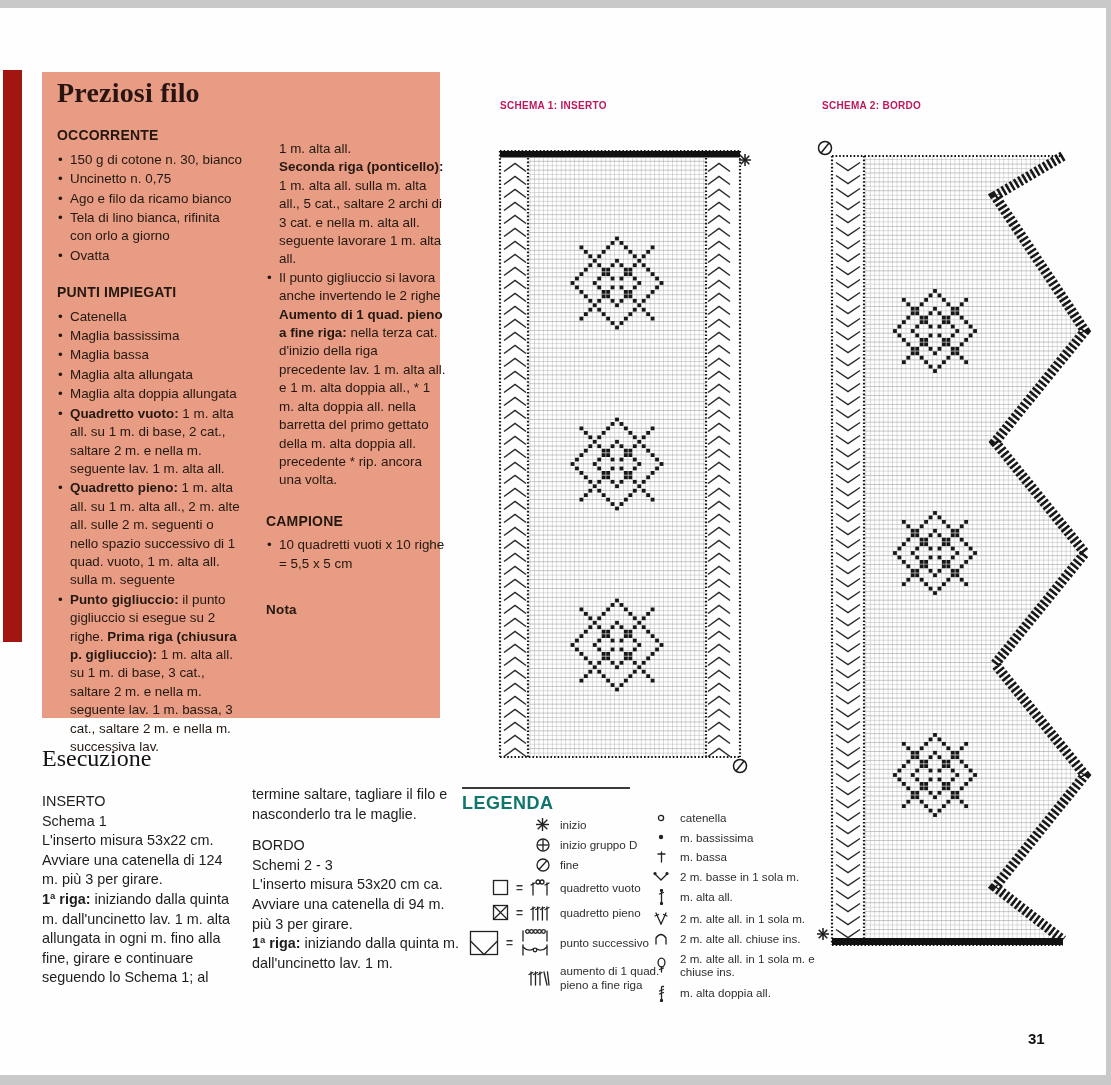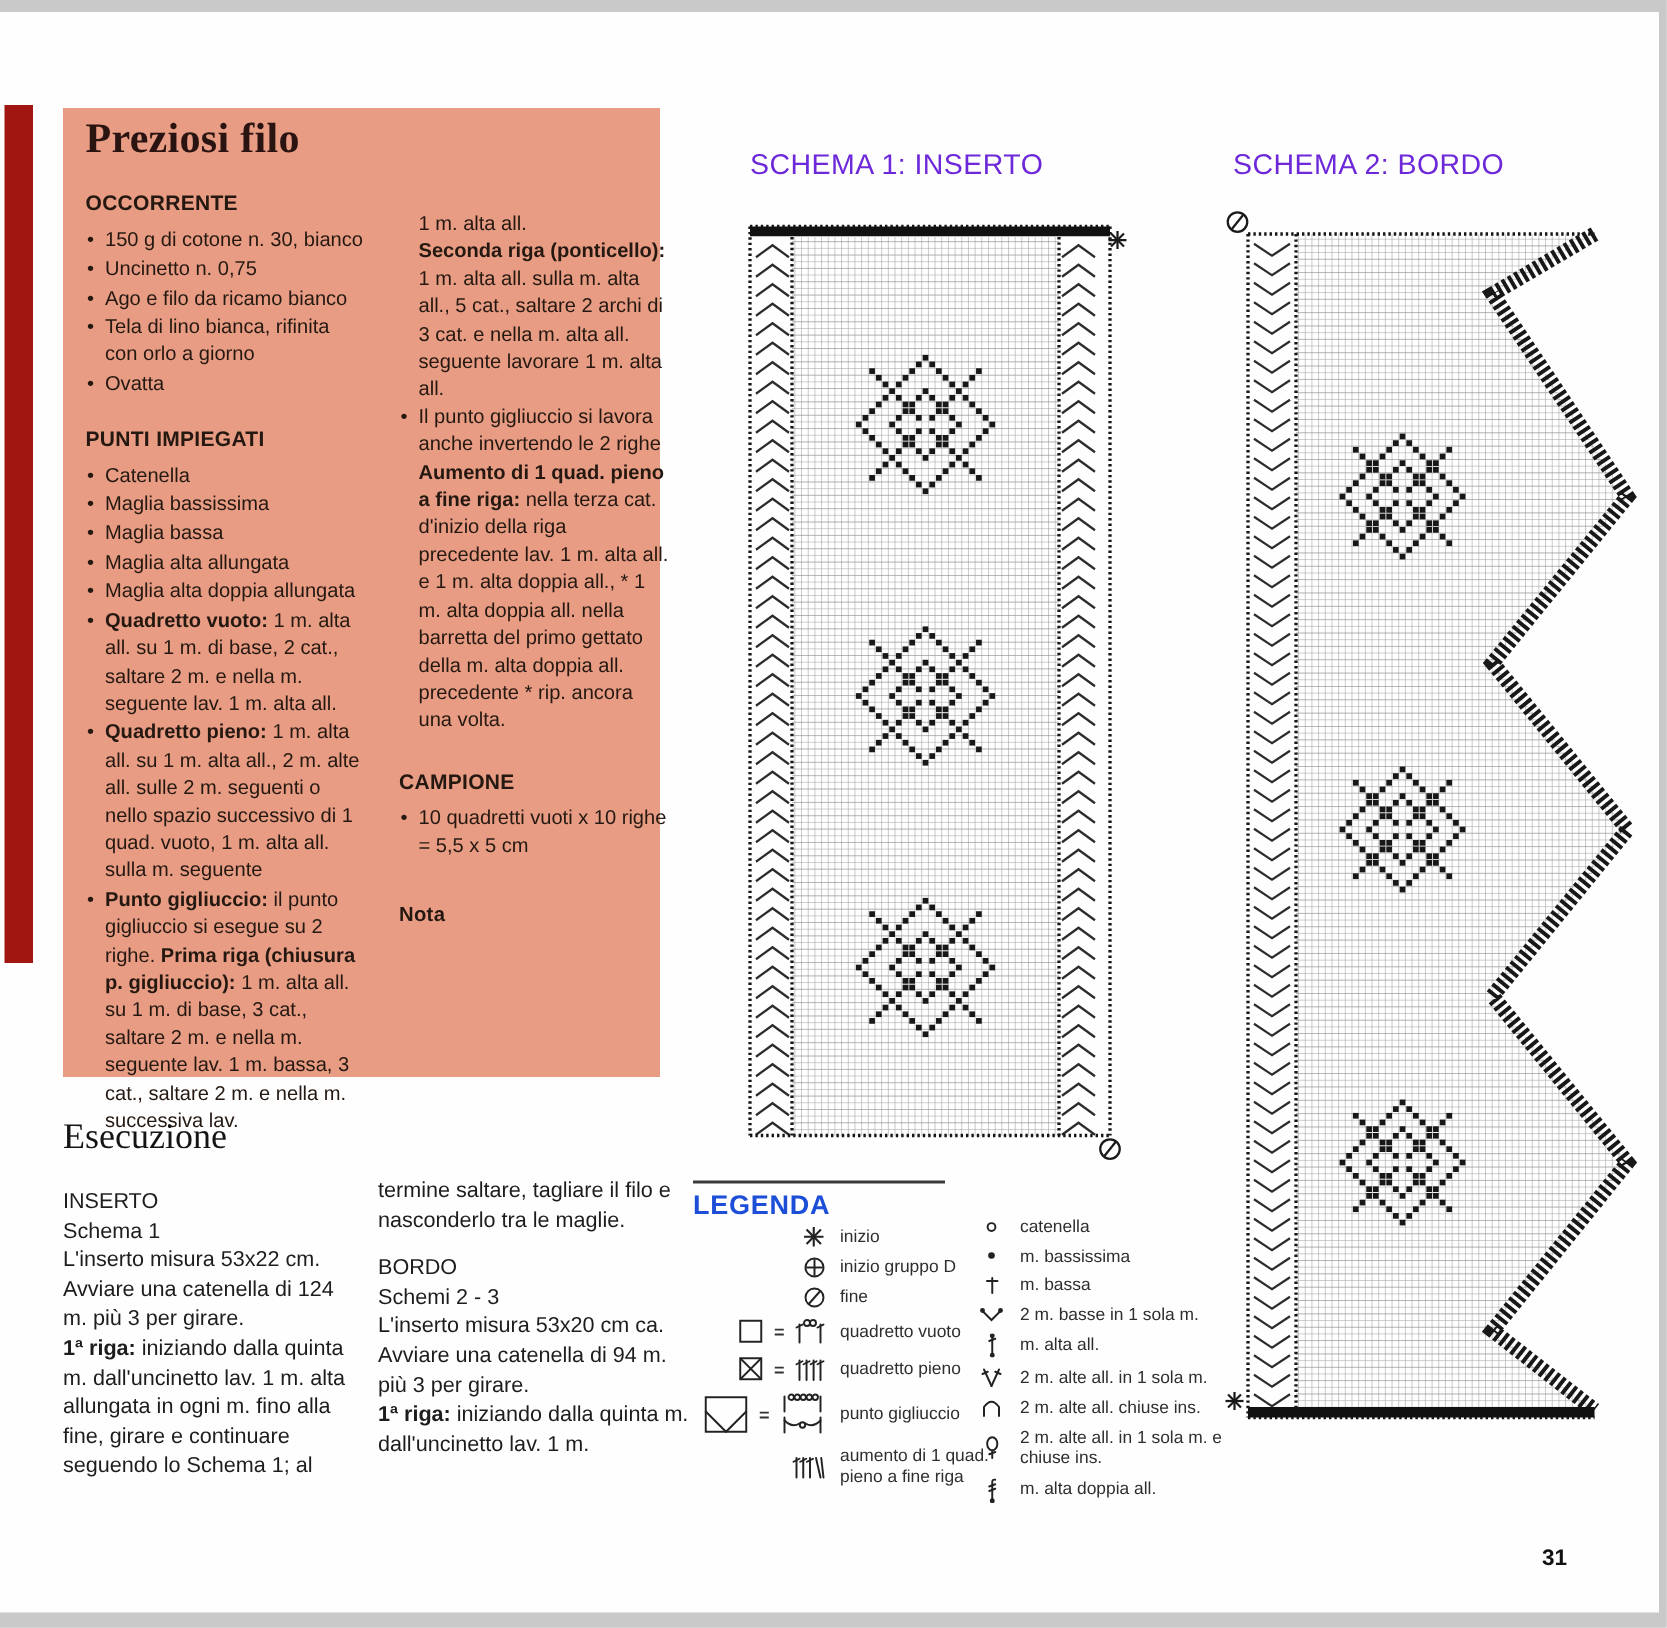--- a/index.html
+++ b/index.html
@@ -28,31 +28,31 @@
   .exe-title{position:absolute;left:42px;top:737px;font-family:"Liberation Serif","DejaVu Serif",serif;
              font-size:24px;font-weight:400;color:#141414;}
   .ecol{position:absolute;width:198px;color:#1d1d1d;}
   .etxt{font-size:14.4px;line-height:19.6px;}
   .eh{font-weight:400;}
   .ecol1{left:42px;top:784px;}
   .ecol2{left:252px;top:777px;width:208px;}
   .sp{height:12px;}
 
   
-  .schema-h{position:absolute;font-size:19px;font-weight:400;color:#6d28d9;letter-spacing:.3px;}
+  .schema-h{position:absolute;font-size:10px;font-weight:700;color:#be185d;letter-spacing:.3px;}
   #schema1-title{left:500px;top:92px;}
   #schema2-title{left:822px;top:92px;}
   .schema-wrap{position:absolute;}
   #schema1-wrap{left:494px;top:135px;width:260px;height:632px;}
   #schema2-wrap{left:812px;top:120px;width:292px;height:840px;}
 
   
   .legend{position:absolute;left:462px;top:779px;width:650px;color:#222;}
   .leg-title{font-size:18px;font-weight:700;letter-spacing:.5px;border-top:2px solid #3a3a3a;
-             width:168px;padding-top:4px;color:#1d4ed8;}
+             width:168px;padding-top:4px;color:#0f766e;}
   .leg-col{position:absolute;top:30px;}
   .leg-col.left{left:0;width:200px;}
   .leg-col.right{left:188px;width:200px;top:24px;}
   .leg-row{display:flex;align-items:center;margin-bottom:6px;}
   .leg-icons{display:flex;align-items:center;justify-content:flex-end;gap:7px;width:98px;
              flex:none;padding-right:10px;box-sizing:border-box;}
   .leg-icons.r{width:30px;padding-right:8px;justify-content:center;}
   .leg-eq{font-size:12px;font-weight:700;color:#333;}
   .leg-label{font-size:11.6px;line-height:13.5px;color:#2e2e2e;}
   .leg-row svg{display:block;}
@@ -962,21 +962,21 @@
                     <circle cx="23.5" cy="3.5" r="1.8"></circle>
                     <line x1="3" y1="17" x2="3" y2="27"></line>
                     <line x1="27" y1="17" x2="27" y2="27"></line>
                     <path d="M3,19 Q8,24 13,21"></path>
                     <path d="M17,21 Q22,24 27,19"></path>
                     <circle cx="15" cy="22" r="1.8"></circle>
                   </g>
                 </svg>
               </span>
             </span>
-            <span class="leg-label">punto gigliuccio</span>
+            <span class="leg-label">punto successivo</span>
           </div>
           <div class="leg-row">
             <span class="leg-icons">
               <span>
                 <svg width="22" height="20" viewBox="0 0 22 20">
                   <g fill="none" stroke="#222" stroke-width="1.3" stroke-linecap="round">
                     <line x1="3" y1="4" x2="3" y2="17"></line>
                     <line x1="1" y1="6.5" x2="5" y2="4.5"></line>
                     <line x1="7.5" y1="4" x2="7.5" y2="17"></line>
                     <line x1="5.5" y1="6.5" x2="9.5" y2="4.5"></line>

